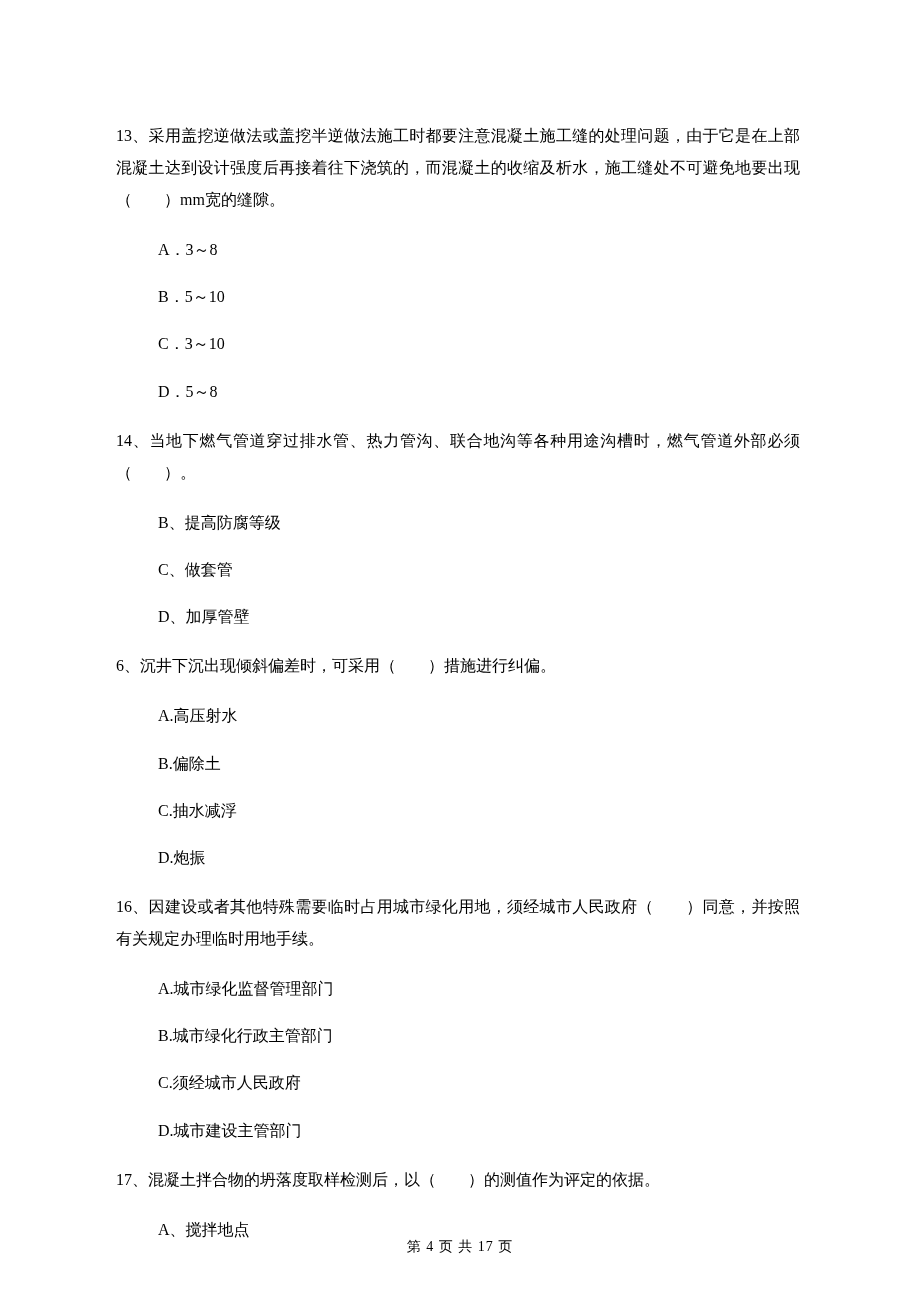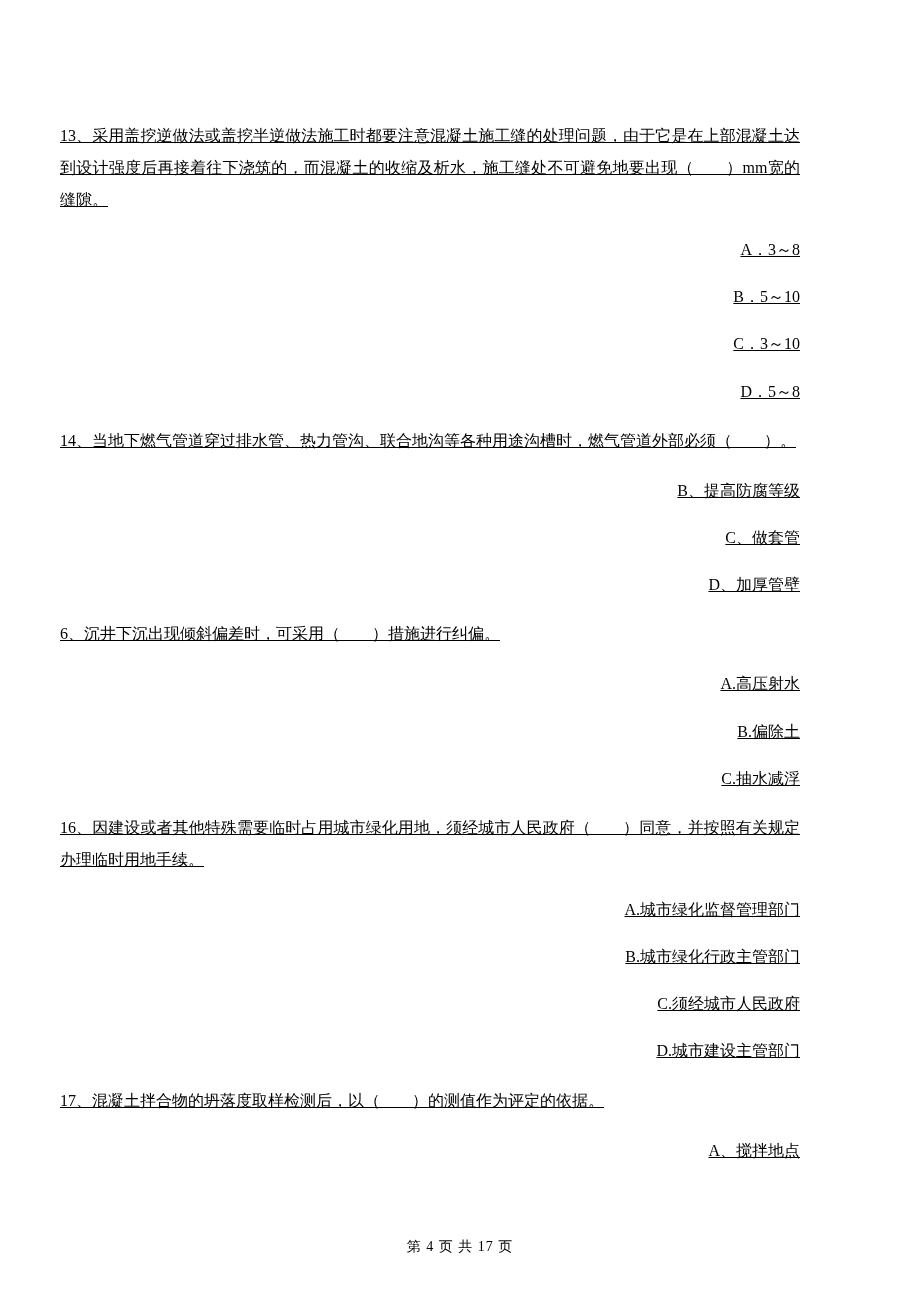--- a/index.html
+++ b/index.html
@@ -9,34 +9,32 @@
     width: 920px;
     height: 1302px;
     background: #ffffff;
     font-family: "SimSun", "宋体", serif;
     color: #000000;
   }
   .page {
     box-sizing: border-box;
     width: 920px;
     height: 1302px;
-    padding: 120px 120px 0 60px;
+    padding: 120px 120px 0 116px;
     position: relative;
-    text-decoration: underline;
   }
   .question-stem {
     font-size: 16px;
     line-height: 2.0;
     text-align: justify;
     margin: 0 0 18px 0;
   }
   .options {
     padding-left: 42px;
     margin-bottom: 18px;
-    text-align: right;
   }
   .option {
     font-size: 16px;
     line-height: 1.95;
     margin: 0 0 16px 0;
   }
   .options .option:last-child {
     margin-bottom: 0;
   }
   .footer {
@@ -68,20 +66,21 @@
     <p class="option">B、提高防腐等级</p>
     <p class="option">C、做套管</p>
     <p class="option">D、加厚管壁</p>
   </div>
 
   <p class="question-stem">6、沉井下沉出现倾斜偏差时，可采用（　　）措施进行纠偏。</p>
   <div class="options">
     <p class="option">A.高压射水</p>
     <p class="option">B.偏除土</p>
     <p class="option">C.抽水减浮</p>
+    <p class="option">D.炮振</p>
   </div>
 
   <p class="question-stem">16、因建设或者其他特殊需要临时占用城市绿化用地，须经城市人民政府（　　）同意，并按照有关规定办理临时用地手续。</p>
   <div class="options">
     <p class="option">A.城市绿化监督管理部门</p>
     <p class="option">B.城市绿化行政主管部门</p>
     <p class="option">C.须经城市人民政府</p>
     <p class="option">D.城市建设主管部门</p>
   </div>
 

